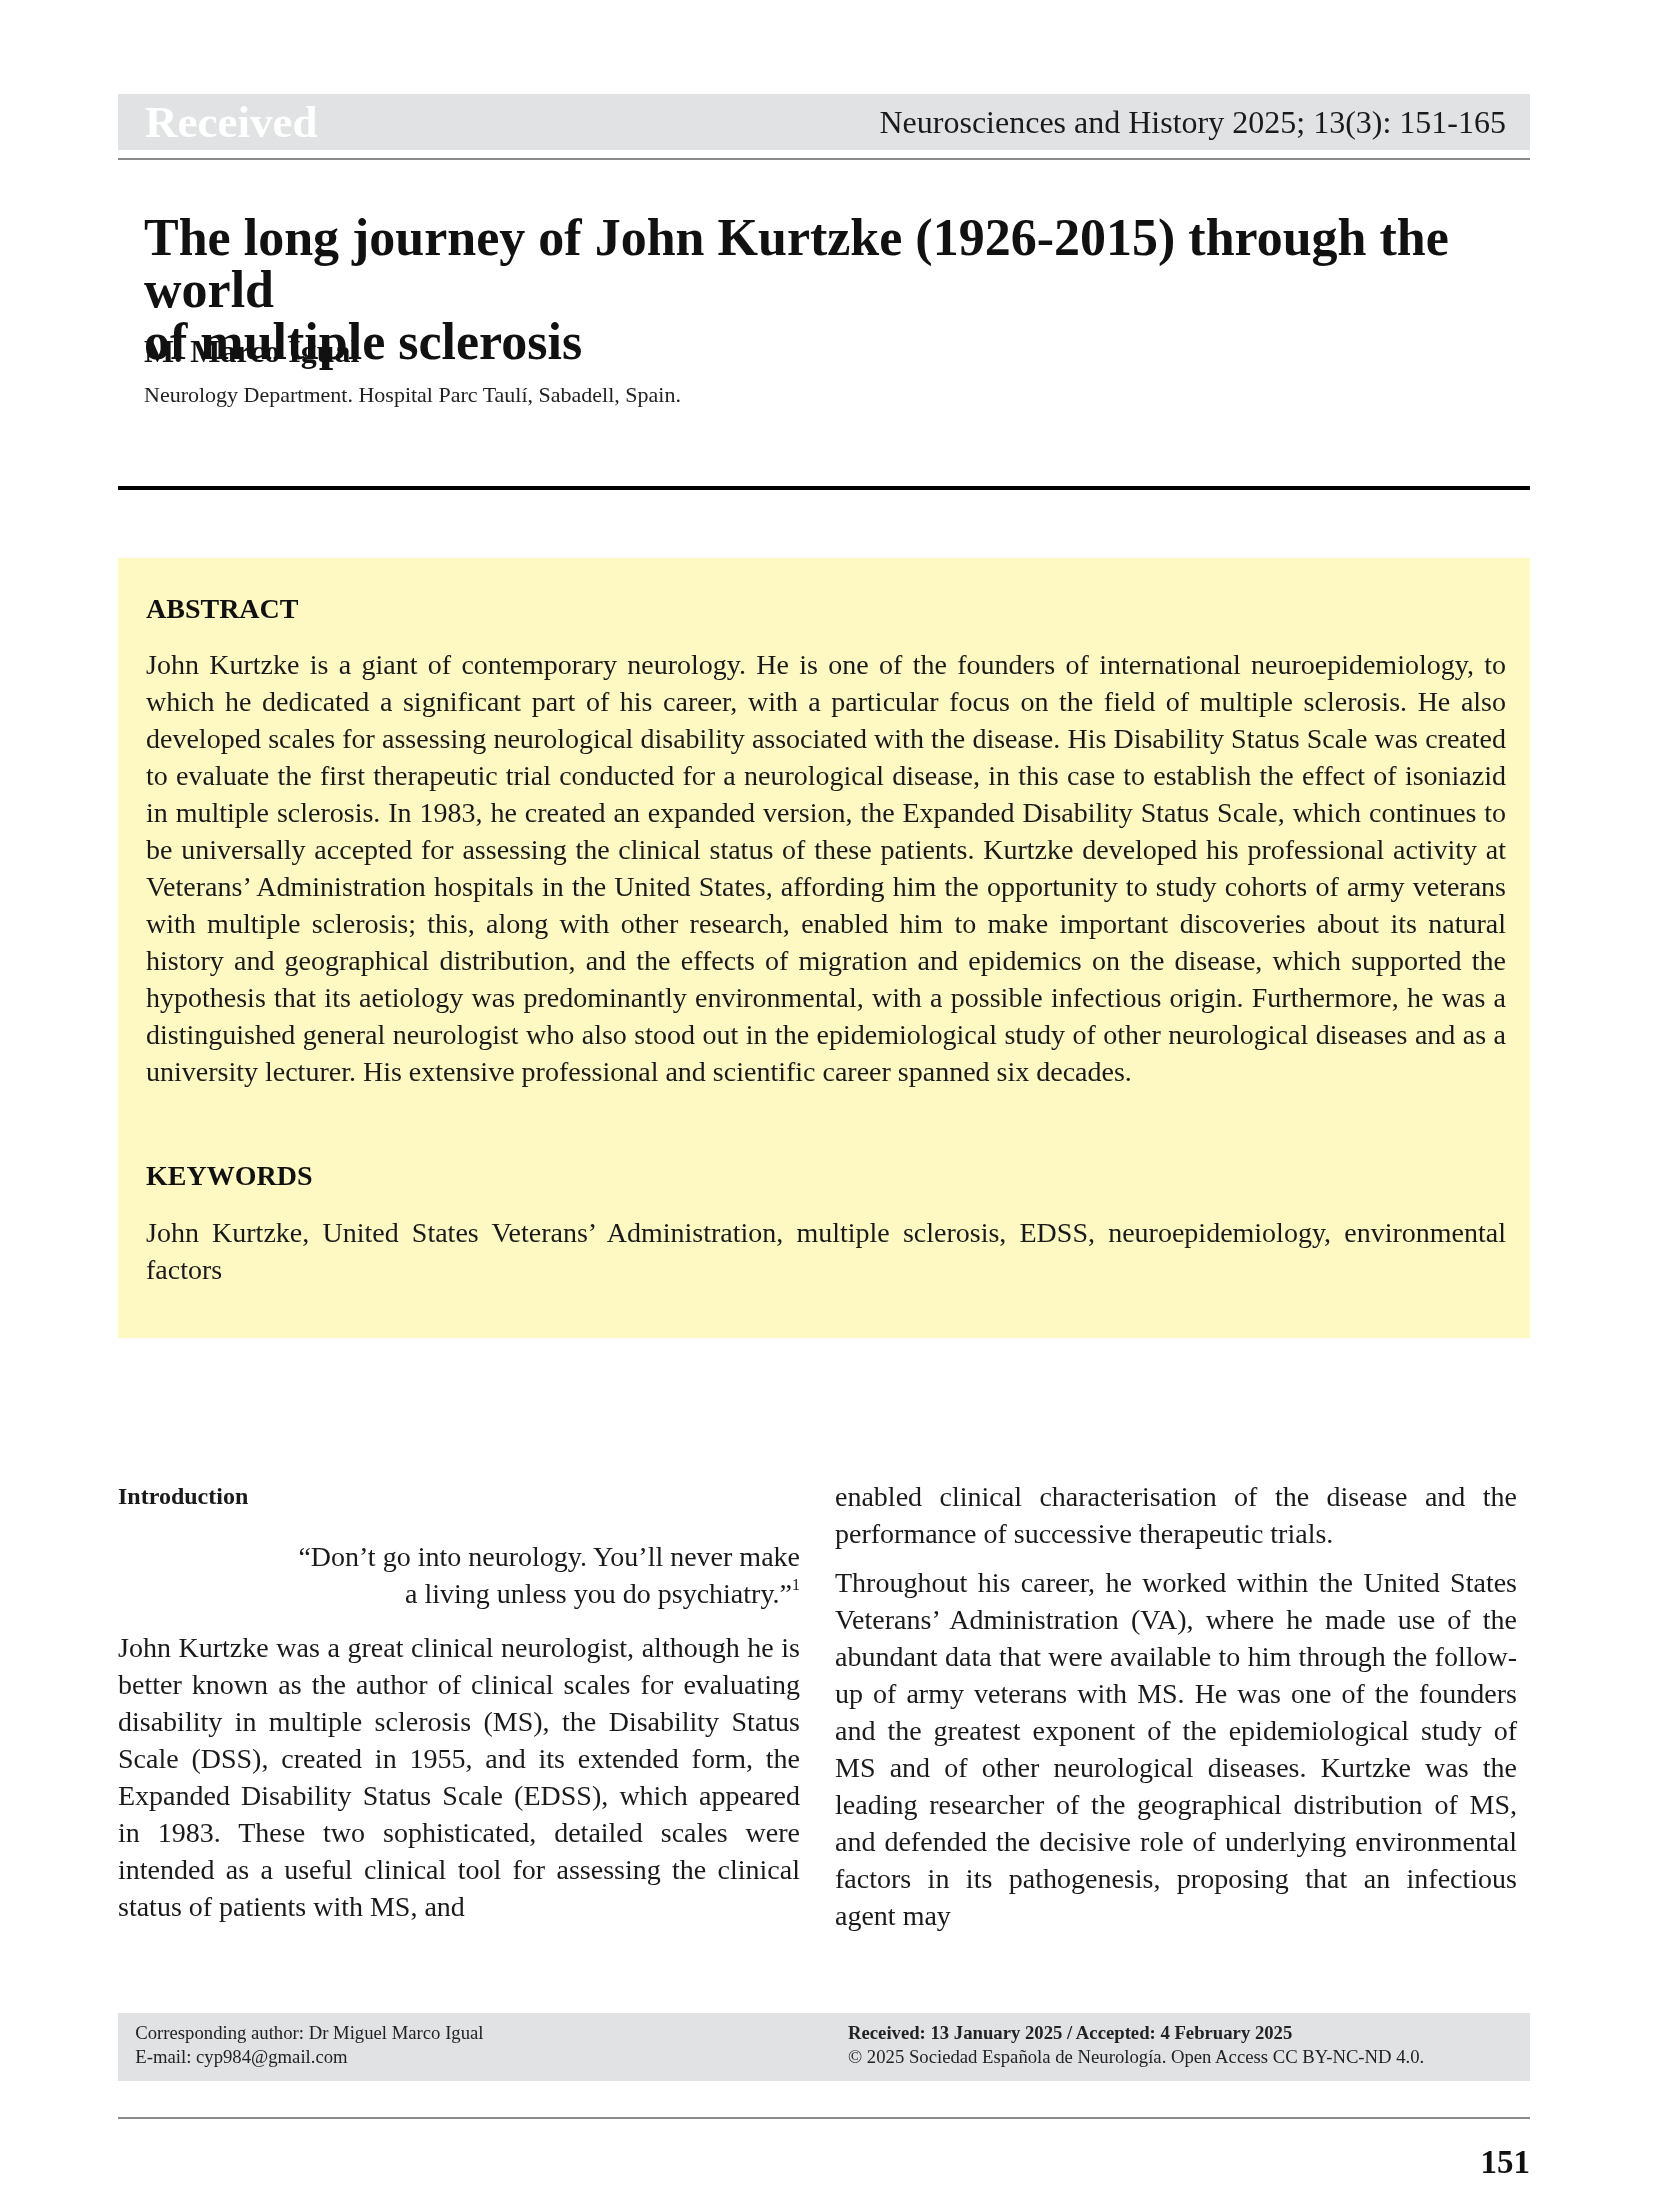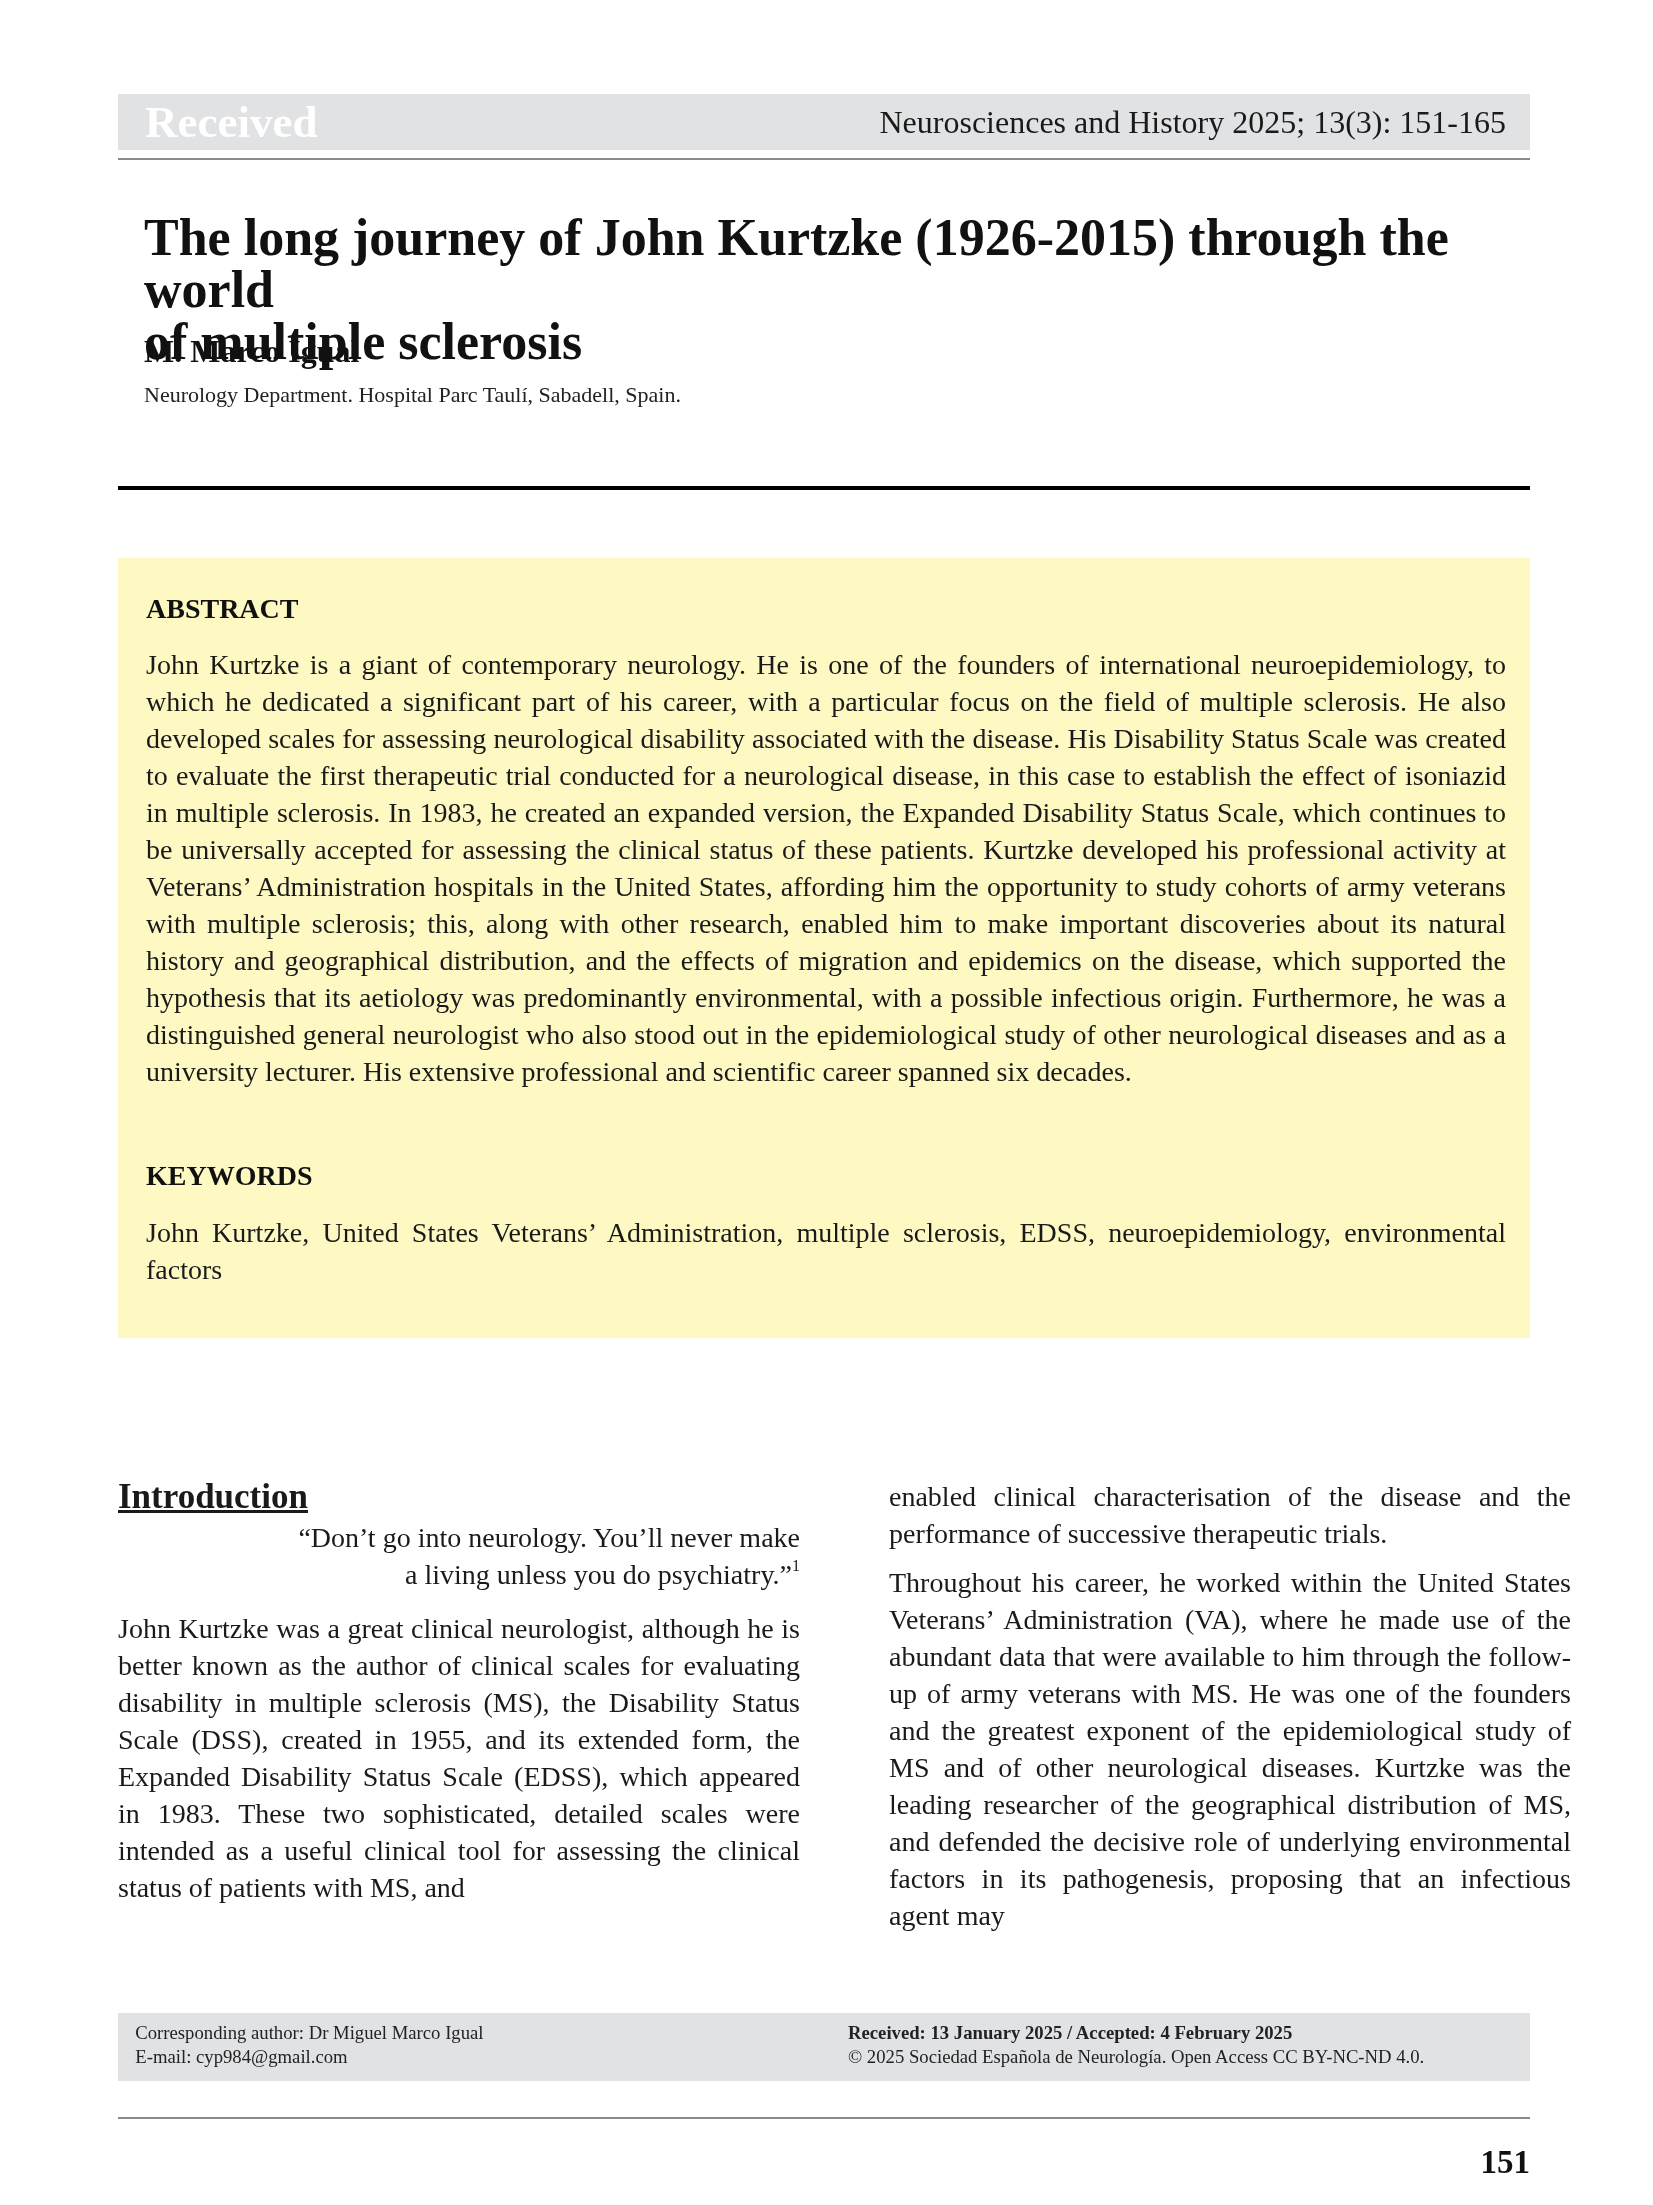--- a/index.html
+++ b/index.html
@@ -20,25 +20,25 @@
   .thick-rule { left: 118px; top: 486px; width: 1412px; height: 4px; background: #000; }
 
   
   .abstract-box { left: 118px; top: 558px; width: 1412px; height: 780px; background: #fef9c3; }
   .abstract-box .h { position: absolute; left: 28px; font-size: 28px; font-weight: bold; line-height: 35px; color: #111; }
   .abstract-box .p { position: absolute; left: 28px; width: 1360px; font-size: 28px; line-height: 37px; text-align: justify; color: #1a1a1a; }
 
   
   .col { width: 682px; font-size: 28px; line-height: 37px; color: #1a1a1a; }
   .col p { margin: 0 0 12px 0; text-align: justify; }
-  .col .sec-head { font-weight: bold; font-size: 35px; line-height: 37px; margin-bottom: 4px; text-decoration: underline; }
+  .col .sec-head { font-weight: bold; font-size: 24px; line-height: 37px; margin-bottom: 23px; }
   .col .epigraph { text-align: right; margin-bottom: 17.3px; }
   .col .epigraph sup { font-size: 16px; vertical-align: top; line-height: 20px; }
   .col-left { left: 118px; top: 1478px; }
-  .col-right { left: 889px; top: 1478px; width: 682px; }
+  .col-right { left: 835px; top: 1478px; width: 682px; }
 
   
   .footer-box { left: 118px; top: 2013px; width: 1412px; height: 68px; background: #e1e2e4; }
   .footer-left { position: absolute; left: 17.3px; top: 8px; font-size: 18.7px; line-height: 24px; color: #222; }
   .footer-right { position: absolute; left: 730px; top: 8px; font-size: 18.7px; line-height: 24px; color: #222; }
   .footer-right .b { font-weight: bold; }
   .footer-rule { left: 118px; top: 2117px; width: 1412px; height: 2px; background: #8a8a8a; }
   .page-num { right: 124px; top: 2142px; font-size: 33px; font-weight: bold; line-height: 40px; color: #111; }
 </style>
 </head>

